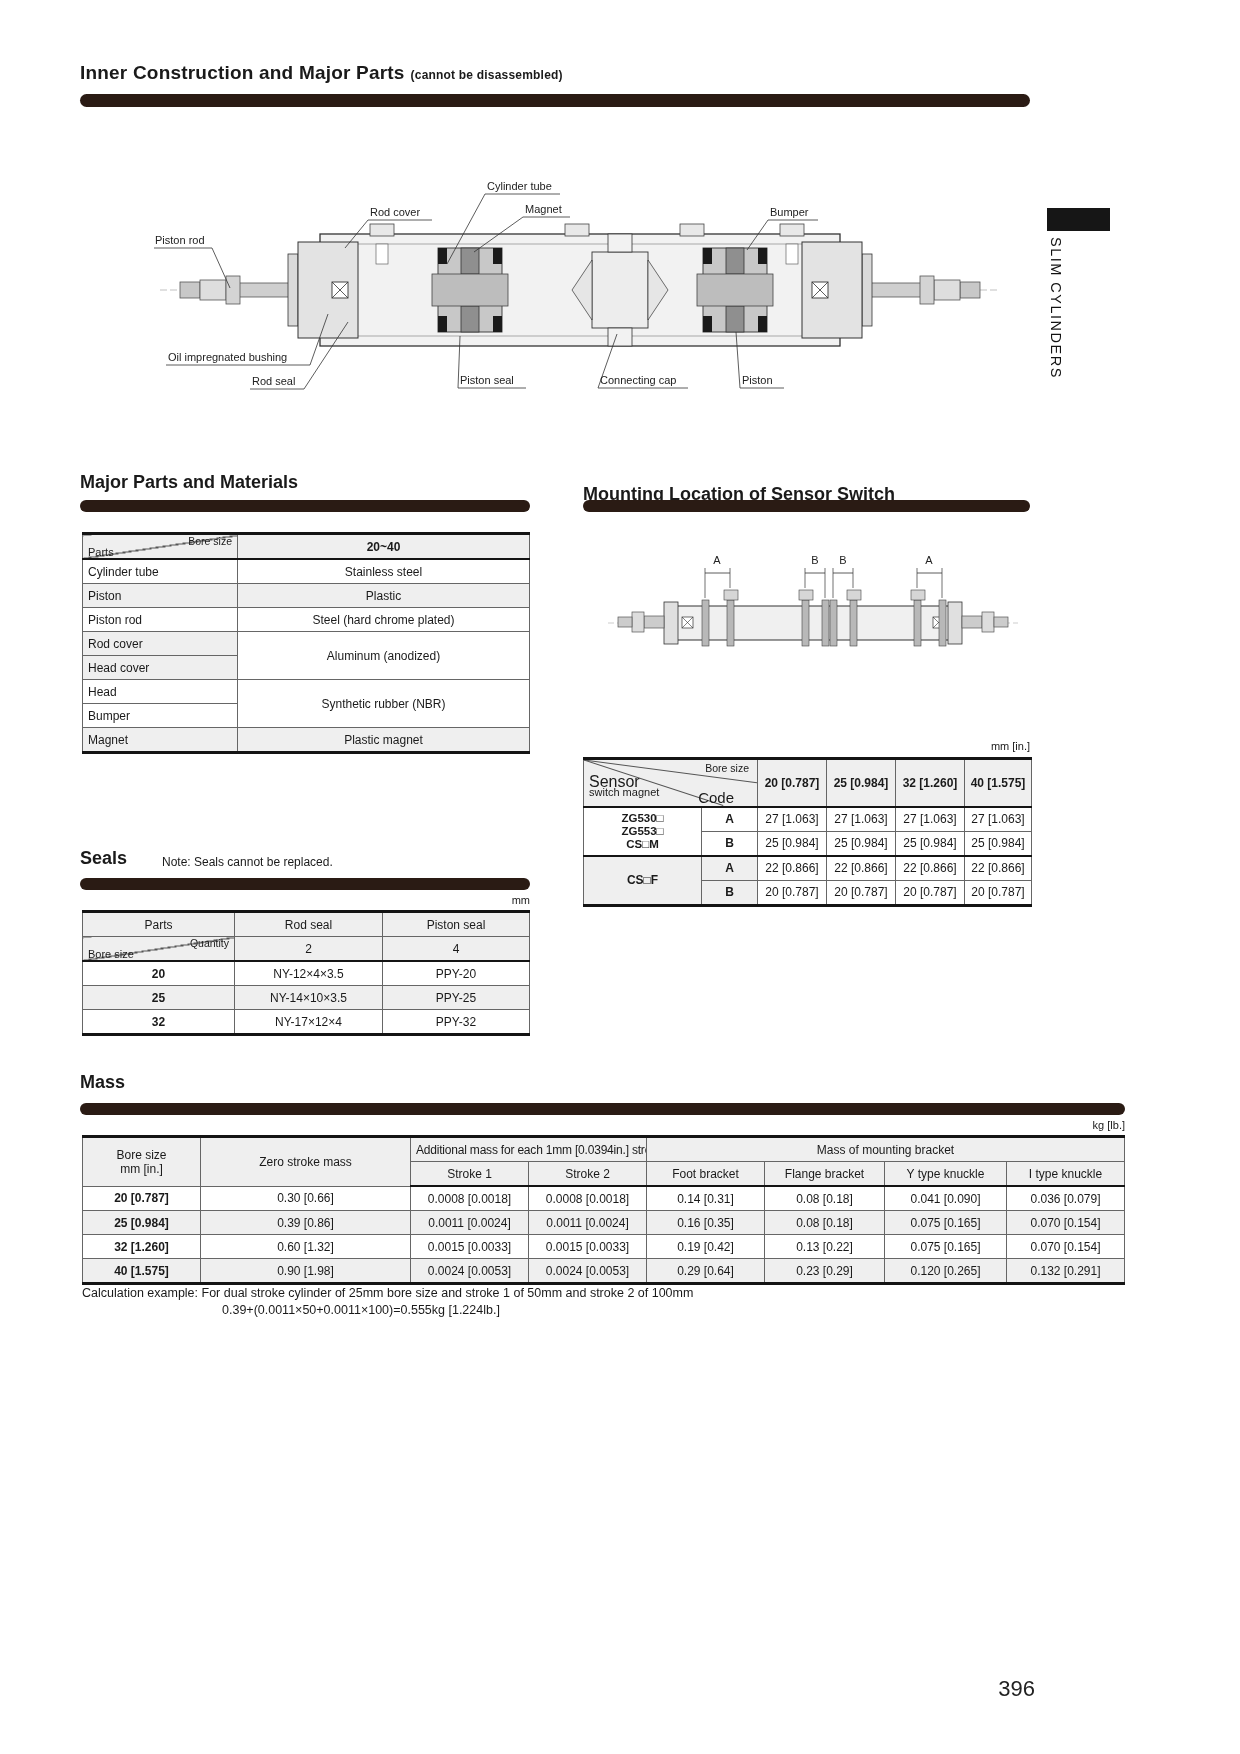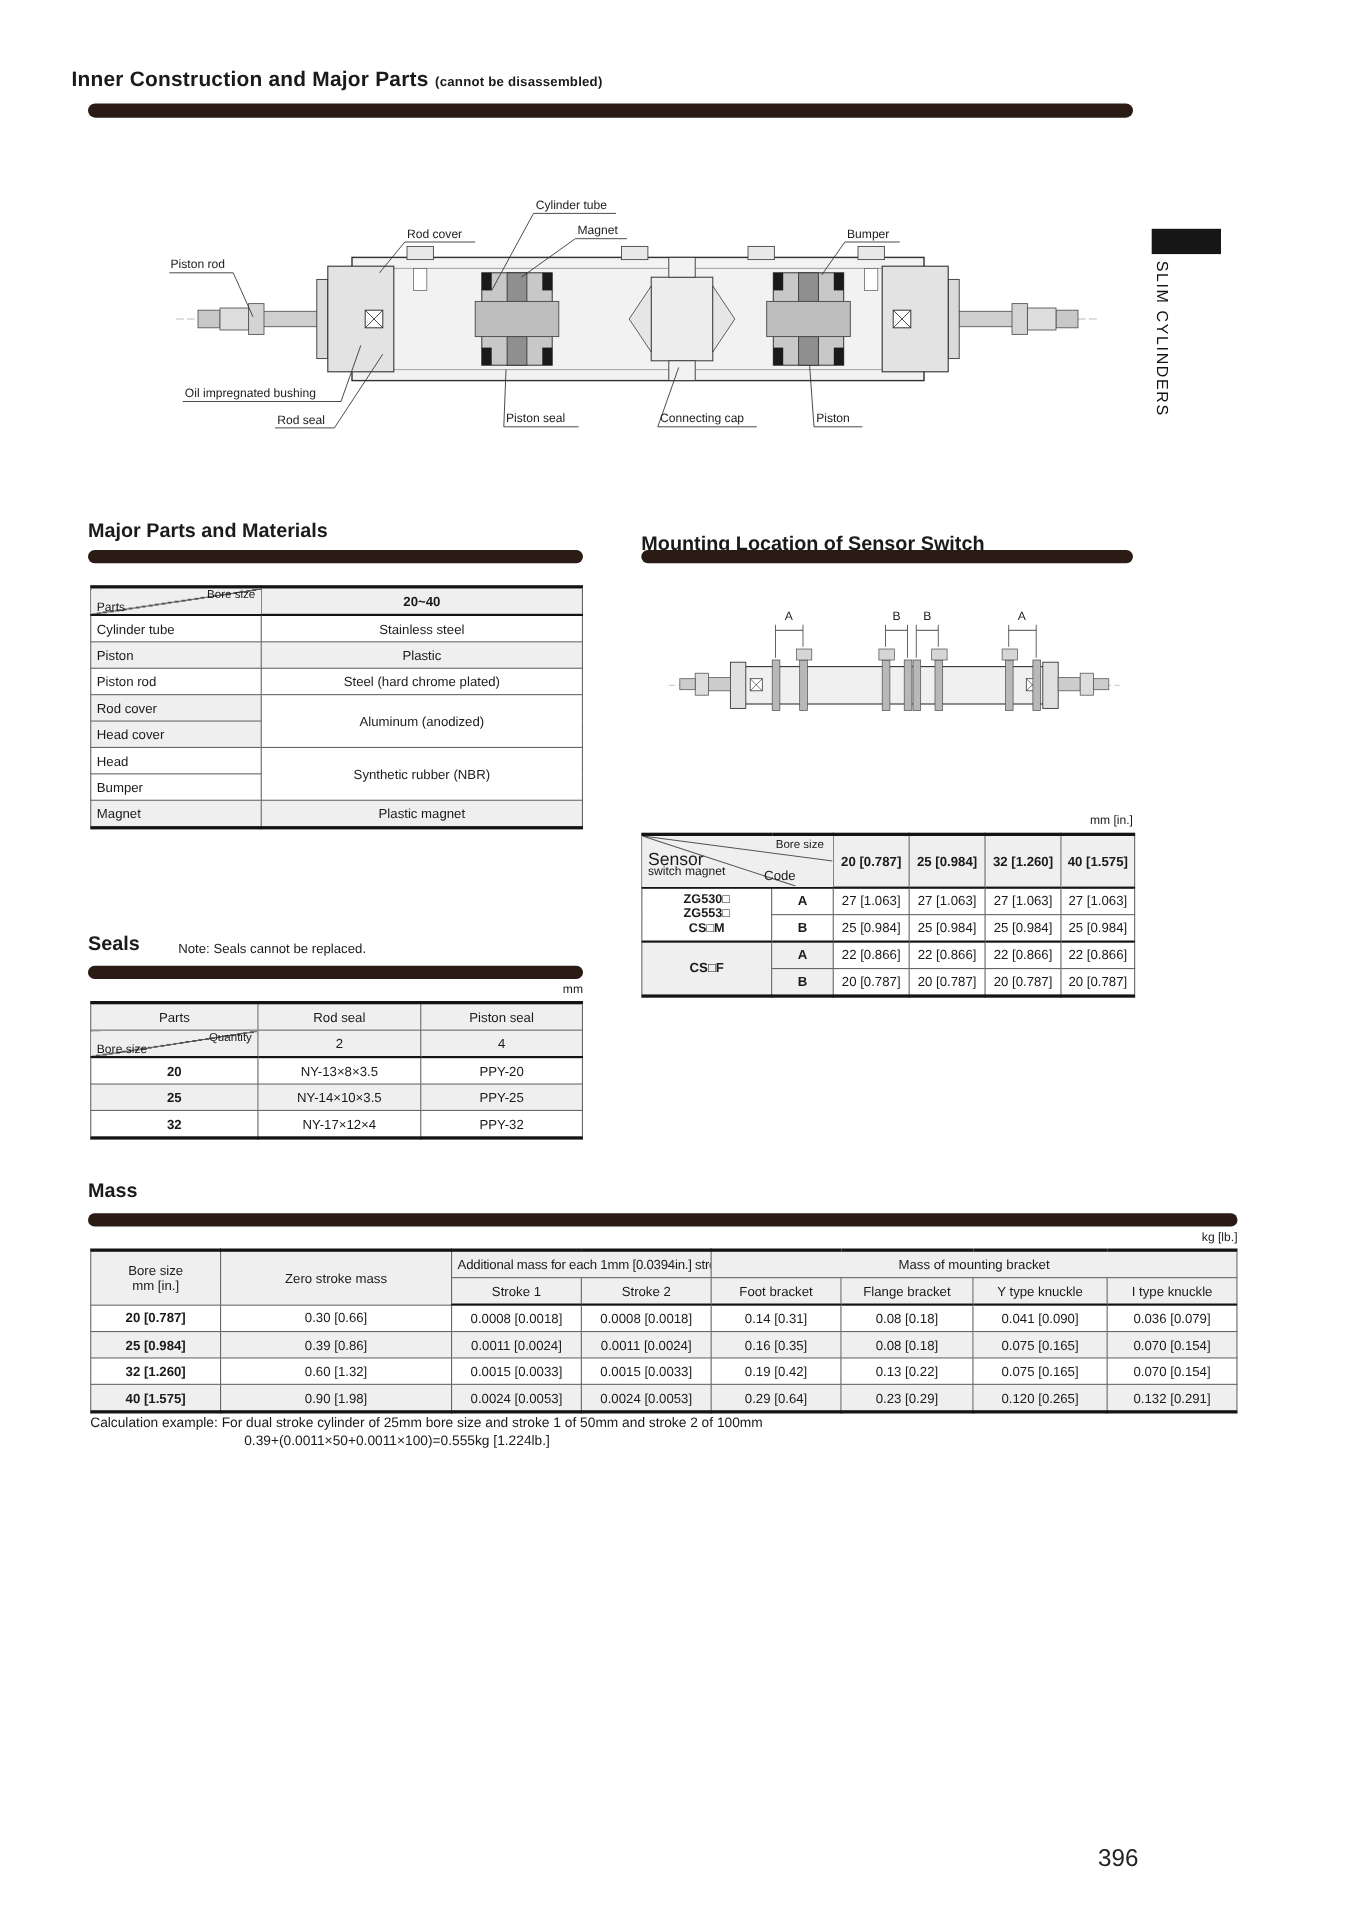--- a/index.html
+++ b/index.html
@@ -23,35 +23,35 @@
   .g{background:#efefef}.w{background:#ffffff}
   td.diag{position:relative;padding:0;
     background-image:linear-gradient(to bottom right,transparent calc(50% - 0.7px),#555 calc(50% - 0.7px),#555 calc(50% + 0.7px),transparent calc(50% + 0.7px));}
   .ctr{position:absolute;top:0px;right:5px;font-size:10.5px}
   .cbl{position:absolute;bottom:0px;left:5px;font-size:11px}
   td.corner3{position:relative;padding:0}
   .corner3 svg{position:absolute;left:0;top:0;width:100%;height:100%}
   .c3-bore{position:absolute;top:2px;right:8px;font-size:10.5px}
   .c3-m1{position:absolute;left:5px;top:13px;font-size:16px}
   .c3-m2{position:absolute;left:5px;top:26px;font-size:11px}
-  .c3-code{position:absolute;left:100px;top:29px;width:50px;text-align:center;font-size:12px}
+  .c3-code{position:absolute;left:100px;top:29px;width:50px;text-align:right;font-size:15px}
   .smallhdr{font-size:10px;letter-spacing:-0.2px}
   .sidetab-block{left:1047px;top:208px;width:63px;height:23px;background:#161616}
   .sidetab-text{left:1048px;top:237px;writing-mode:vertical-rl;font-size:14.5px;
                 letter-spacing:1.5px;color:#111}
   .pagenum{left:955px;top:1676px;width:80px;text-align:right;font-size:22px;color:#222}
   .dlabel{font-size:11px;fill:#222}
   .calc{font-size:12.5px;color:#1a1a1a}
 </style>
 </head>
 <body>
 
 <div class="page">
 
-  <div class="abs h1" style="left:65px;top:62px;">
+  <div class="abs h1" style="left:80px;top:62px;">
     <span>Inner Construction and Major Parts</span><span class="h1note">(cannot be disassembled)</span>
   </div>
   <div class="abs bar" style="left:80px;top:94px;width:950px;height:13px"></div>
 
   <div class="abs sidetab-block"></div>
   <div class="abs sidetab-text">SLIM CYLINDERS</div>
 
   <svg class="abs" style="left:140px;top:172px" width="880" height="238" viewBox="0 0 880 238">
     <line x1="20" y1="118" x2="860" y2="118" stroke="#999" stroke-width="0.6" stroke-dasharray="7 3"></line>
 
@@ -319,21 +319,21 @@
     <tr class="hb" style="height:21px">
       <td class="diag g">
         <span class="ctr">Quantity</span>
         <span class="cbl">Bore size</span>
       </td>
       <td class="c g">2</td>
       <td class="c g">4</td>
     </tr>
     <tr style="height:24px">
       <td class="c b w">20</td>
-      <td class="c w">NY-13×8×3.5</td>
+      <td class="c w">NY-12×4×3.5</td>
       <td class="c w">PPY-20</td>
     </tr>
     <tr style="height:24px">
       <td class="c b g">25</td>
       <td class="c g">NY-14×10×3.5</td>
       <td class="c g">PPY-25</td>
     </tr>
     <tr style="height:24px">
       <td class="c b w">32</td>
       <td class="c w">NY-17×12×4</td>

